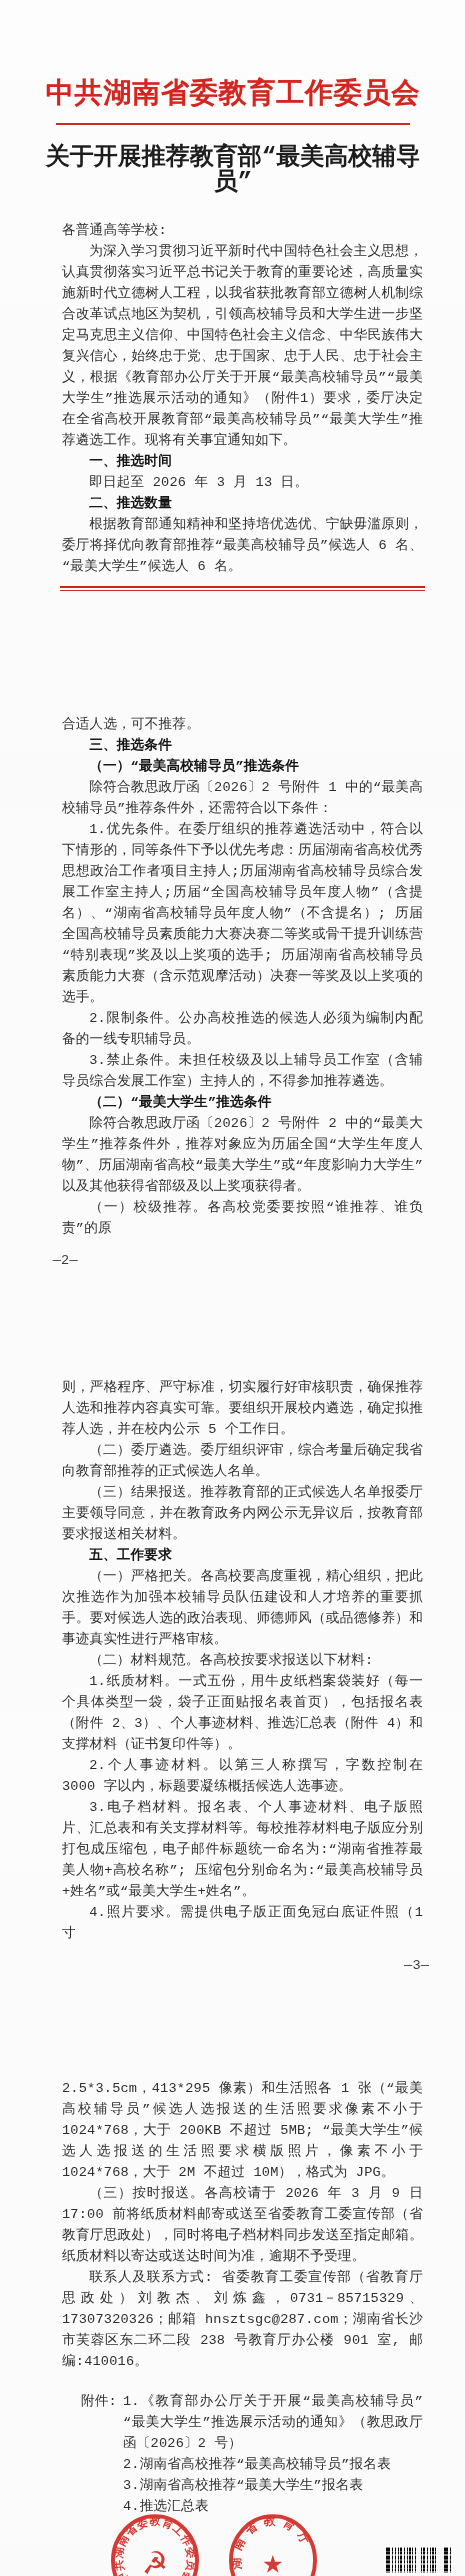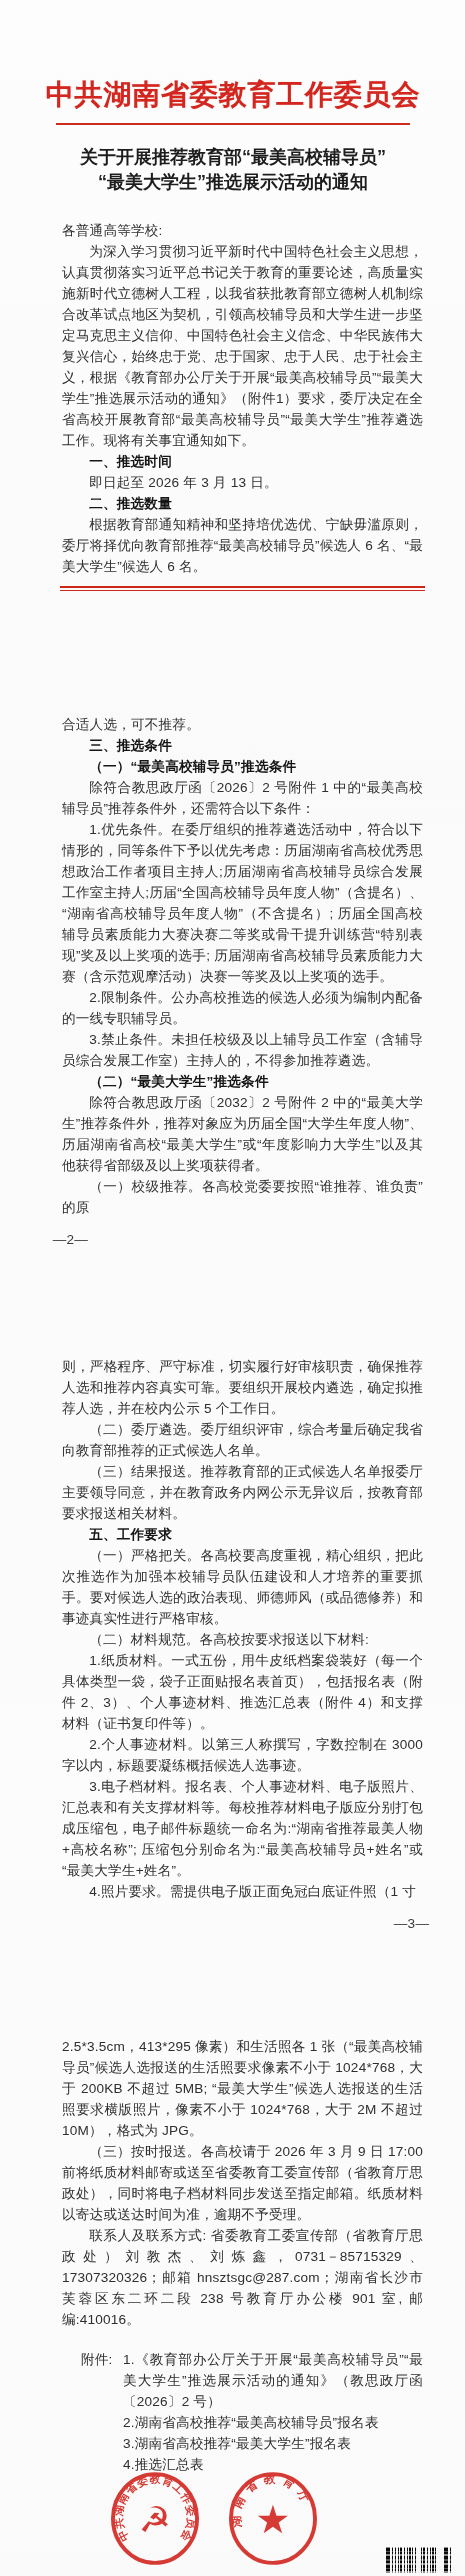--- a/index.html
+++ b/index.html
@@ -2,42 +2,42 @@
 <html lang="zh" style="font-size:12.4px"><head>
 <meta charset="utf-8">
 <style>
   html,body{margin:0;padding:0;background:#efefef;}
   .sheet{
     position:relative;
     width:466px;height:2576px;
     margin:0 auto;
     background:linear-gradient(180deg,#fdfdfd 0%,#fafafa 30%,#fcfcfc 70%,#fafafa 100%);
     overflow:hidden;
-    font-family:Liberation Sans, sans-serif;
+    font-family:Liberation Mono, monospace;
     color:#2f2f2f;
   }
   .red-head{
     padding-top:78px;
     text-align:center;
     color:#d2261f;
     font-size:28px;
     font-weight:bold;
     letter-spacing:0.8px;
     line-height:1.2;
     text-shadow:0 0 0.8px rgba(210,38,31,.4);
     white-space:nowrap;
   }
   .red-rule{
     margin:11.6px 56px 0 56px;
     border:0;border-top:2.3px solid #cc2a1e;
   }
   .doc-title{
     margin:20px 31px 17px 31px;
     text-align:center;
-    font-size:18px;
+    font-size:24px;
     font-weight:bold;
     color:#1d1d1d;
     line-height:25px;
   }
   .page-body{
     margin-top:25px;
     padding:0 43px 0 62px;
     font-size:13.6px;
     line-height:21px;
     text-align:justify;
@@ -74,21 +74,20 @@
 </head>
 <body>
 
 <div class="sheet">
 
   <div class="red-head">中共湖南省委教育工作委员会</div>
   <hr class="red-rule">
 
   <div class="doc-title">
     <div>关于开展推荐教育部“最美高校辅导员”</div>
-    <div>“最美大学生”推选展示活动的通知</div>
   </div>
 
   <div class="page-body">
 
     <div id="pages">
         <section>
           <p class="blk plain">各普通高等学校:</p>
           <p class="blk para">为深入学习贯彻习近平新时代中国特色社会主义思想，认真贯彻落实习近平总书记关于教育的重要论述，高质量实施新时代立德树人工程，以我省获批教育部立德树人机制综合改革试点地区为契机，引领高校辅导员和大学生进一步坚定马克思主义信仰、中国特色社会主义信念、中华民族伟大复兴信心，始终忠于党、忠于国家、忠于人民、忠于社会主义，根据《教育部办公厅关于开展“最美高校辅导员”“最美大学生”推选展示活动的通知》（附件1）要求，委厅决定在全省高校开展教育部“最美高校辅导员”“最美大学生”推荐遴选工作。现将有关事宜通知如下。</p>
           <p class="blk heading">一、推选时间</p>
           <p class="blk para">即日起至 2026 年 3 月 13 日。</p>
@@ -99,21 +98,21 @@
         </section>
         <section>
           <p class="blk cont">合适人选，可不推荐。</p>
           <p class="blk heading">三、推选条件</p>
           <p class="blk subheading">（一）“最美高校辅导员”推选条件</p>
           <p class="blk para">除符合教思政厅函〔2026〕2 号附件 1 中的“最美高校辅导员”推荐条件外，还需符合以下条件：</p>
           <p class="blk para">1.优先条件。在委厅组织的推荐遴选活动中，符合以下情形的，同等条件下予以优先考虑：历届湖南省高校优秀思想政治工作者项目主持人;历届湖南省高校辅导员综合发展工作室主持人;历届“全国高校辅导员年度人物”（含提名）、“湖南省高校辅导员年度人物”（不含提名）; 历届全国高校辅导员素质能力大赛决赛二等奖或骨干提升训练营“特别表现”奖及以上奖项的选手; 历届湖南省高校辅导员素质能力大赛（含示范观摩活动）决赛一等奖及以上奖项的选手。</p>
           <p class="blk para">2.限制条件。公办高校推选的候选人必须为编制内配备的一线专职辅导员。</p>
           <p class="blk para">3.禁止条件。未担任校级及以上辅导员工作室（含辅导员综合发展工作室）主持人的，不得参加推荐遴选。</p>
           <p class="blk subheading">（二）“最美大学生”推选条件</p>
-          <p class="blk para">除符合教思政厅函〔2032〕2 号附件 2 中的“最美大学生”推荐条件外，推荐对象应为历届全国“大学生年度人物”、历届湖南省高校“最美大学生”或“年度影响力大学生”以及其他获得省部级及以上奖项获得者。</p>
+          <p class="blk para">除符合教思政厅函〔2026〕2 号附件 2 中的“最美大学生”推荐条件外，推荐对象应为历届全国“大学生年度人物”、历届湖南省高校“最美大学生”或“年度影响力大学生”以及其他获得省部级及以上奖项获得者。</p>
           <p class="blk para">（一）校级推荐。各高校党委要按照“谁推荐、谁负责”的原</p>
           <p class="pagenum left">—2—</p>
           <div class="page-gap" style="height: 106px;"></div>
         </section>
         <section>
           <p class="blk cont">则，严格程序、严守标准，切实履行好审核职责，确保推荐人选和推荐内容真实可靠。要组织开展校内遴选，确定拟推荐人选，并在校内公示 5 个工作日。</p>
           <p class="blk para">（二）委厅遴选。委厅组织评审，综合考量后确定我省向教育部推荐的正式候选人名单。</p>
           <p class="blk para">（三）结果报送。推荐教育部的正式候选人名单报委厅主要领导同意，并在教育政务内网公示无异议后，按教育部要求报送相关材料。</p>
           <p class="blk heading">五、工作要求</p>
           <p class="blk para">（一）严格把关。各高校要高度重视，精心组织，把此次推选作为加强本校辅导员队伍建设和人才培养的重要抓手。要对候选人选的政治表现、师德师风（或品德修养）和事迹真实性进行严格审核。</p>

